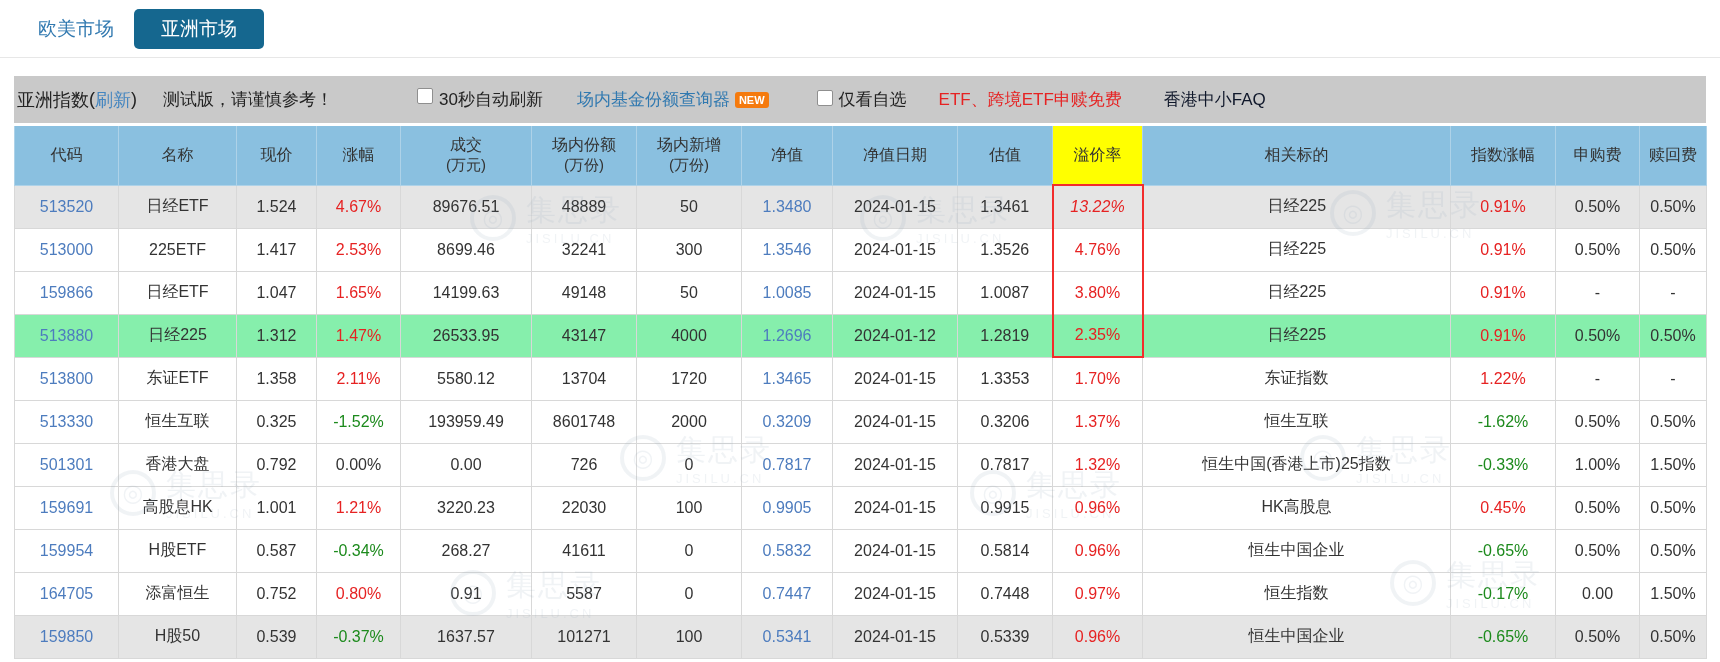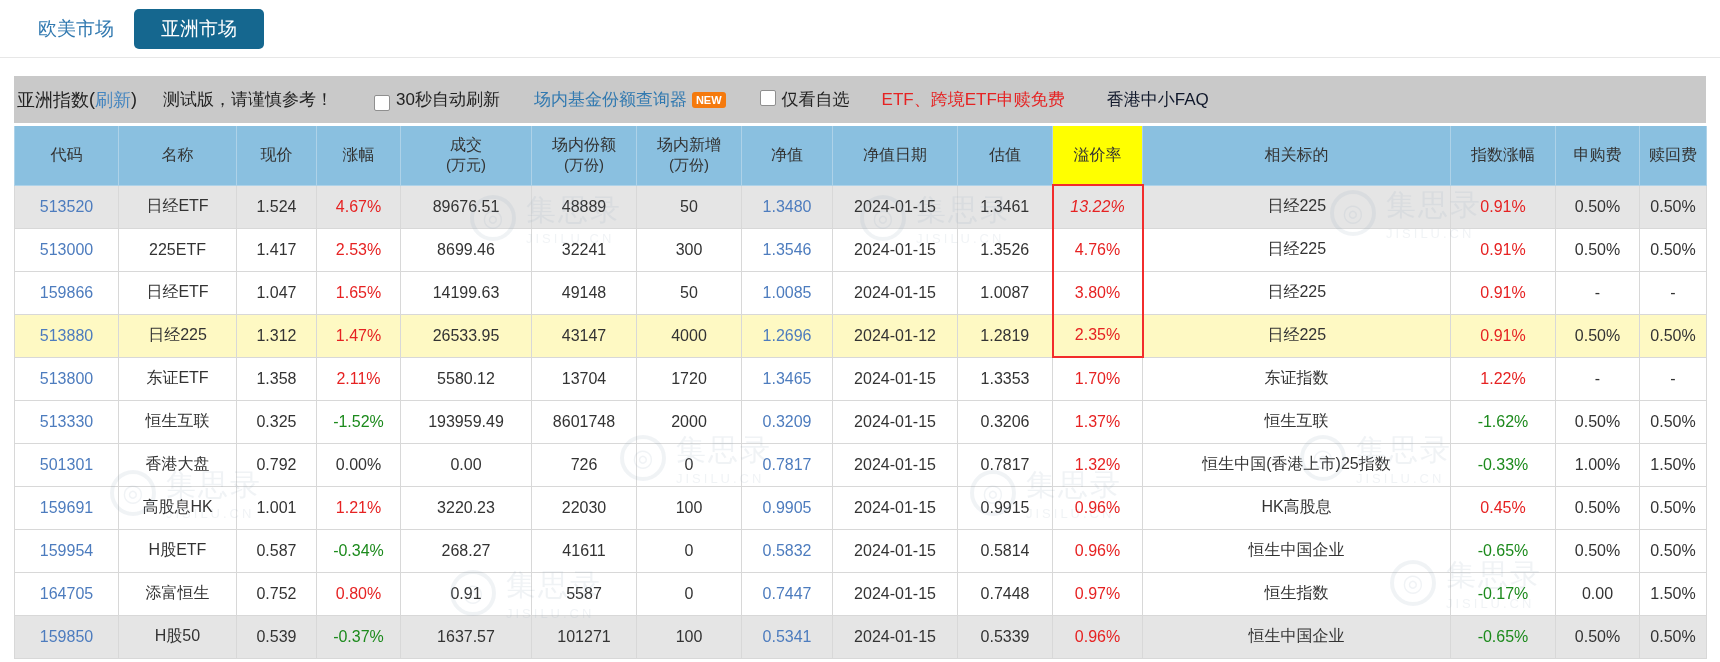--- a/index.html
+++ b/index.html
@@ -26,38 +26,38 @@
   .wrap{margin:0 14px;position:relative;}
   
   .toolbar{background:var(--bar-gray);height:47px;margin-top:18px;display:flex;
     align-items:center;font-size:17px;color:#222;padding:0 3px;white-space:nowrap;}
   .toolbar .title{font-size:18px;color:#222;}
   .paren{color:#222;font-size:18px;}
   .refresh-link{color:#4586c0;font-size:18px;text-decoration:none;cursor:pointer;}
   .test-note{margin-left:26px;}
   .cb{display:inline-block;width:16px;height:16px;background:#fff;border:1px solid #8f8f8f;
     border-radius:2px;vertical-align:-2px;margin-right:6px;cursor:pointer;}
-  .grp-auto{margin-left:41px;display:flex;align-items:flex-end;}
+  .grp-auto{margin-left:84px;display:flex;align-items:flex-start;}
   .share-link{color:var(--link-blue);margin-left:34px;text-decoration:none;cursor:pointer;}
   .new-badge{background:#f57a0d;color:#fff;font-size:11px;font-weight:bold;
     border-radius:3px;padding:2px 4px;margin-left:5px;vertical-align:3px;}
-  .grp-watch{margin-left:34px;display:flex;align-items:center;}
+  .grp-watch{margin-left:48px;display:flex;align-items:center;}
   .grp-watch .cb{align-self:flex-start;margin-top:2px;}
   .fee-notice{color:var(--up-red);margin-left:32px;}
   .faq-link{color:#0f172a;margin-left:42px;text-decoration:none;cursor:pointer;}
   
   table{width:100%;border-collapse:collapse;table-layout:fixed;margin-top:3px;}
   th{background:var(--header-blue);font-weight:normal;font-size:16px;color:#333;
     height:59px;border:1px solid #aed2e8;border-top:none;padding:0 2px;}
   th.premium{background:var(--premium-yellow);}
   th .l2{font-size:15px;}
   td{border:1px solid #d8d8d8;text-align:center;font-size:16px;height:43px;
     color:var(--text-main);padding:0 2px;overflow:hidden;}
   tr.subtle td{background:#e5e5e5;}
-  tr.strong td{background:#fef9c3;}
+  tr.strong td{background:#86efac;}
   a.codelink{color:var(--code-blue);text-decoration:none;cursor:pointer;}
   td.navv{color:var(--code-blue);}
   .up{color:var(--up-red);}
   .dn{color:var(--dn-green);}
   .flat{color:var(--text-main);}
   td.boxed{border-left:2px solid var(--box-red);border-right:2px solid var(--box-red);}
   td.boxed-top{border-top:2px solid var(--box-red);font-style:italic;}
   td.boxed-bottom{border-bottom:2px solid var(--box-red);}
   
   .wm{position:absolute;display:flex;align-items:center;gap:10px;pointer-events:none;

